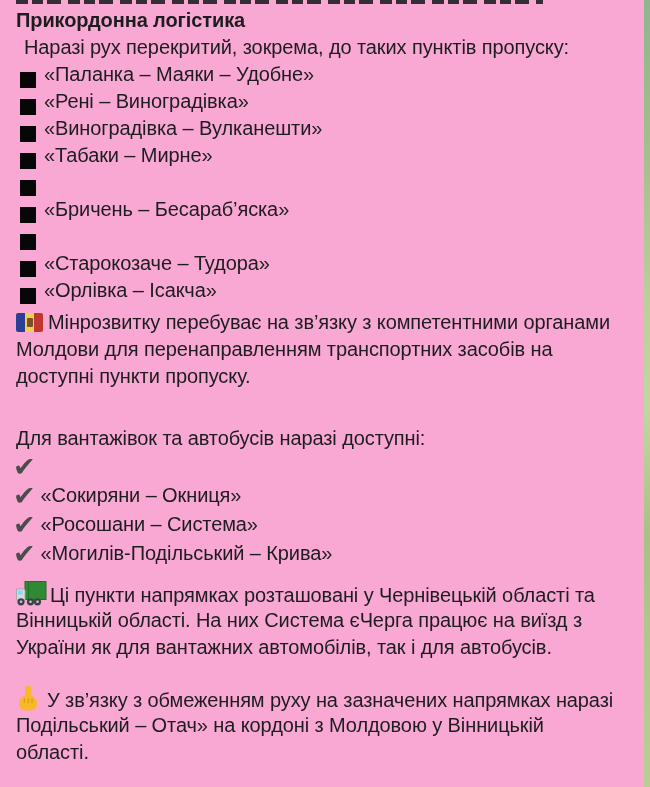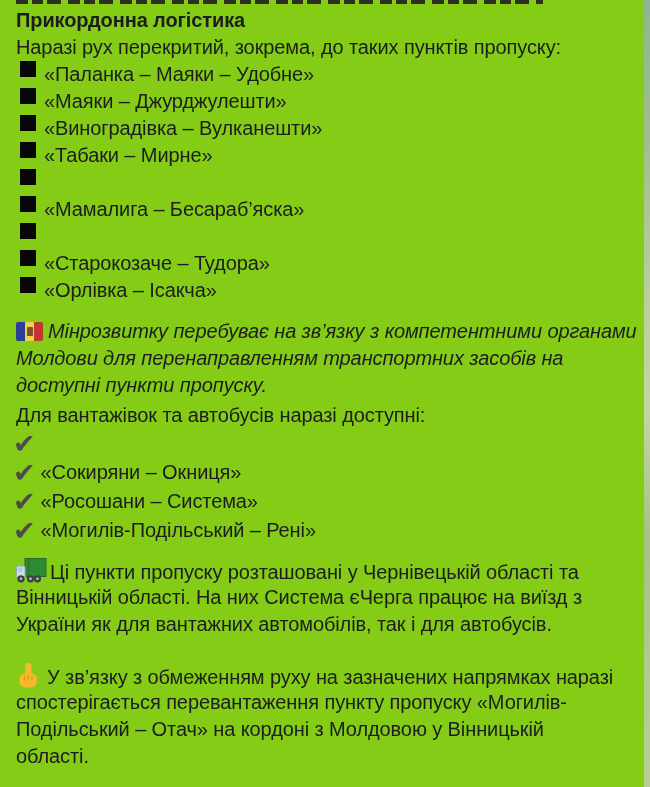--- a/index.html
+++ b/index.html
@@ -14,41 +14,41 @@
     line-height: 27px;
   }
   .bg-strip {
     position: absolute; top: 0; right: 0; width: 6px; height: 787px;
     background: linear-gradient(180deg,
       #8eb690 0%, #9fbf8e 18%, #b9d09a 38%, #c2d7a0 52%,
       #a6c383 68%, #b0ca8c 84%, #b7cf93 100%);
   }
   .content {
     position: absolute; top: 0; left: 0; right: 6px; bottom: 0;
-    background: #84cc16;
+    background: #f9a8d4;
     padding: 0 10px 0 16px;
   }
   .top-fragment {
     height: 4px; width: 527px; margin-top: 0;
     background: repeating-linear-gradient(90deg,
       #202024 0px 12px, transparent 12px 16px,
       #202024 16px 27px, transparent 27px 31px,
       #202024 31px 45px, transparent 45px 52px);
     opacity: 0.9;
   }
   .title { font-weight: bold; margin-top: 3px; white-space: nowrap; }
-  .intro { white-space: nowrap; }
+  .intro { white-space: nowrap; margin-left: 8px; }
 
-  .bullet-row { display: flex; align-items: flex-start; height: 27px; white-space: nowrap; }
+  .bullet-row { display: flex; align-items: flex-end; height: 27px; white-space: nowrap; }
   .square { width: 16px; height: 16px; background: #070707; margin: 0 8px 0 4px; flex: none; }
 
   .pline { height: 27px; white-space: nowrap; }
 
-  .moldova-para { margin-top: 14px; font-style: italic; }
-  .available-intro { margin-top: 3px; white-space: nowrap; }
+  .moldova-para { margin-top: 5px; }
+  .available-intro { margin-top: 35px; white-space: nowrap; }
   .truck-para { margin-top: 12px; }
   .finger-para { margin-top: 24px; }
 
   .check-row { display: flex; align-items: center; height: 29px; margin-left: -3px; white-space: nowrap; }
   .check-glyph {
     font-family: "DejaVu Sans", sans-serif;
     font-size: 27px; font-weight: bold; color: #4c4c4c;
     line-height: 1; margin-right: 5px; flex: none;
   }
 
@@ -76,36 +76,36 @@
 
   <div class="intro">Наразі рух перекритий, зокрема, до таких пунктів пропуску:</div>
 
   <div>
     <div class="bullet-row">
         <span class="square"></span>
         <span>«Паланка – Маяки – Удобне»</span>
       </div>
     <div class="bullet-row">
         <span class="square"></span>
-        <span>«Маяки – Джурджулешти»</span>
+        <span>«Рені – Виноградівка»</span>
       </div>
     <div class="bullet-row">
         <span class="square"></span>
         <span>«Виноградівка – Вулканешти»</span>
       </div>
     <div class="bullet-row">
         <span class="square"></span>
         <span>«Табаки – Мирне»</span>
       </div>
     <div class="bullet-row">
         <span class="square"></span>
       </div>
     <div class="bullet-row">
         <span class="square"></span>
-        <span>«Мамалига – Бесараб’яска»</span>
+        <span>«Бричень – Бесараб’яска»</span>
       </div>
     <div class="bullet-row">
         <span class="square"></span>
       </div>
     <div class="bullet-row">
         <span class="square"></span>
         <span>«Старокозаче – Тудора»</span>
       </div>
     <div class="bullet-row">
         <span class="square"></span>
@@ -128,47 +128,46 @@
     <div class="check-row">
         <span class="check-glyph">✔</span>
         <span>«Сокиряни – Окниця»</span>
       </div>
     <div class="check-row">
         <span class="check-glyph">✔</span>
         <span>«Росошани – Система»</span>
       </div>
     <div class="check-row">
         <span class="check-glyph">✔</span>
-        <span>«Могилів-Подільський – Рені»</span>
+        <span>«Могилів-Подільський – Крива»</span>
       </div>
   </div>
 
   <div class="truck-para">
     <div class="pline"><svg class="truck-svg" width="31" height="27" viewBox="0 0 31 27">
           <rect x="9" y="1.5" width="21" height="18" fill="#2e8b33" stroke="#256e28" stroke-width="1"></rect>
           <line x1="12.5" y1="1.5" x2="12.5" y2="19.5" stroke="#256e28" stroke-width="1"></line>
           <path d="M0.5 9 h7 a1.6 1.6 0 0 1 1.6 1.6 V20 H0.5 z" fill="#d4dade" stroke="#9aa3a9" stroke-width="0.8"></path>
           <rect x="1.8" y="10.6" width="4.6" height="4.2" fill="#86d8f3"></rect>
           <circle cx="5" cy="21.8" r="3.6" fill="#3c4146"></circle>
           <circle cx="14.5" cy="21.8" r="3.6" fill="#3c4146"></circle>
           <circle cx="21.5" cy="21.8" r="3.6" fill="#3c4146"></circle>
           <circle cx="5" cy="21.8" r="1.3" fill="#c4c9cd"></circle>
           <circle cx="14.5" cy="21.8" r="1.3" fill="#c4c9cd"></circle>
           <circle cx="21.5" cy="21.8" r="1.3" fill="#c4c9cd"></circle>
-        </svg><span>Ці пункти пропуску розташовані у Чернівецькій області та</span></div>
+        </svg><span>Ці пункти напрямках розташовані у Чернівецькій області та</span></div>
     <div class="pline">Вінницькій області. На них Система єЧерга працює на виїзд з</div>
     <div class="pline">України як для вантажних автомобілів, так і для автобусів.</div>
   </div>
 
   <div class="finger-para">
     <div class="pline"><svg class="finger-svg" width="24" height="27" viewBox="0 0 25 28">
           <rect x="9.6" y="0.8" width="6.4" height="14" rx="3.2" fill="#f7b82c"></rect>
           <rect x="3.4" y="11.5" width="18.4" height="15" rx="6.5" fill="#f7b82c"></rect>
           <path d="M8.7 14 v5 M12.7 14 v5 M16.7 14 v5" stroke="#d99a16" stroke-width="1.2" fill="none"></path>
         </svg><span>У зв’язку з обмеженням руху на зазначених напрямках наразі</span></div>
-    <div class="pline">спостерігається перевантаження пункту пропуску «Могилів-</div>
     <div class="pline">Подільський – Отач» на кордоні з Молдовою у Вінницькій</div>
     <div class="pline">області.</div>
   </div>
 
 </div>
 
 <div class="bg-strip"></div>
 
 </body></html>

